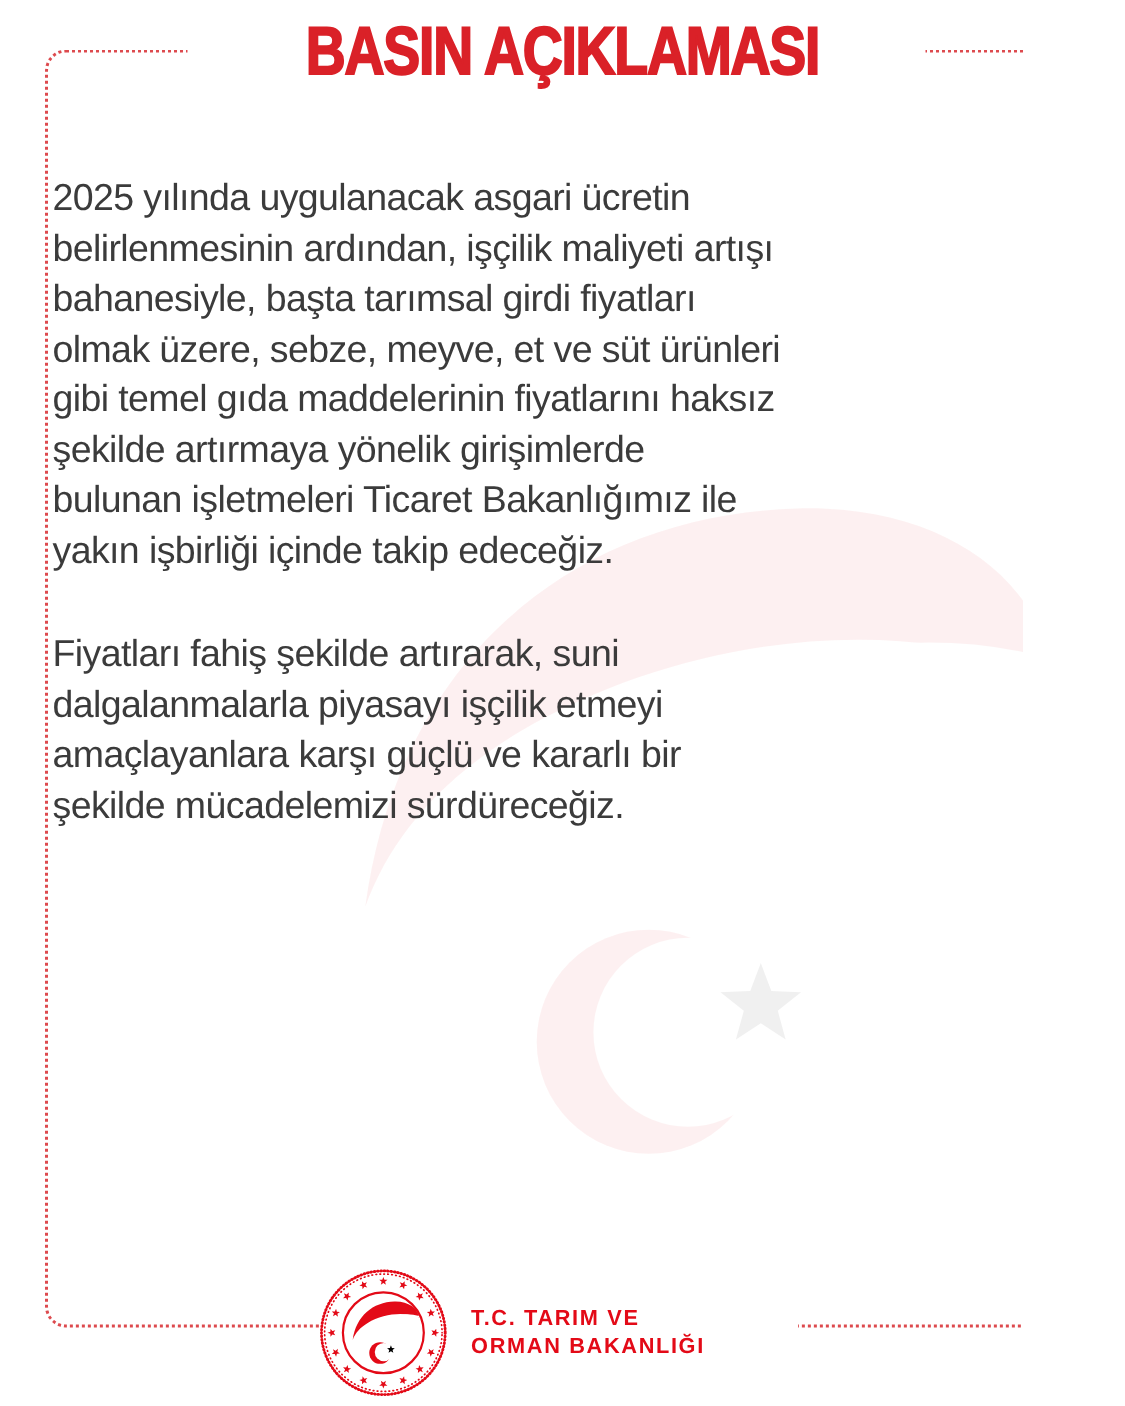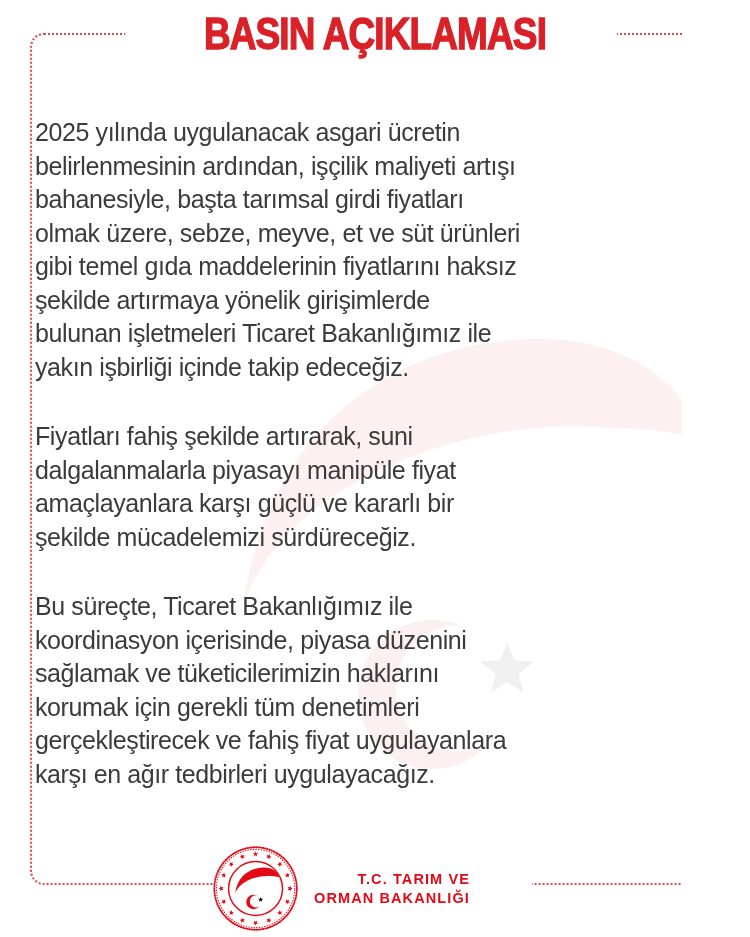--- a/index.html
+++ b/index.html
@@ -68,21 +68,20 @@
     width:87px;height:87px;
     color:var(--logo_red,#e30a17);
     flex:0 0 auto;
   }
   .org-name{
     color:var(--logo_red,#e30a17);
     font-weight:bold;
     font-size:14.5px;line-height:19px;
     letter-spacing:1.1px;
     white-space:pre;
-    text-align:right;
   }
   svg{display:block;}
 </style>
 </head>
 <body>
 
 <div class="page">
 
   <svg width="0" height="0" style="position:absolute" aria-hidden="true">
     <defs>
@@ -114,29 +113,23 @@
   <div class="body-text">
     <p>2025 yılında uygulanacak asgari ücretin
 belirlenmesinin ardından, işçilik maliyeti artışı
 bahanesiyle, başta tarımsal girdi fiyatları
 olmak üzere, sebze, meyve, et ve süt ürünleri
 gibi temel gıda maddelerinin fiyatlarını haksız
 şekilde artırmaya yönelik girişimlerde
 bulunan işletmeleri Ticaret Bakanlığımız ile
 yakın işbirliği içinde takip edeceğiz.</p>
     <p>Fiyatları fahiş şekilde artırarak, suni
-dalgalanmalarla piyasayı manipüle fiyat
+dalgalanmalarla piyasayı işçilik etmeyi
 amaçlayanlara karşı güçlü ve kararlı bir
 şekilde mücadelemizi sürdüreceğiz.</p>
-    <p>Bu süreçte, Ticaret Bakanlığımız ile
-koordinasyon içerisinde, piyasa düzenini
-sağlamak ve tüketicilerimizin haklarını
-korumak için gerekli tüm denetimleri
-gerçekleştirecek ve fahiş fiyat uygulayanlara
-karşı en ağır tedbirleri uygulayacağız.</p>
   </div>
 
   <div class="footer">
     <div class="emblem">
       <svg viewBox="0 0 100 100" width="87" height="87">
         <circle cx="50" cy="50" r="49" fill="#fff"></circle>
         <circle cx="50" cy="50" r="47.4" fill="none" stroke="currentColor" stroke-width="2.2" stroke-dasharray="0.55 2.05" stroke-linecap="round"></circle>
         <circle cx="50" cy="50" r="45" fill="none" stroke="currentColor" stroke-width="1.3" stroke-dasharray="0.5 2.55" stroke-linecap="round" stroke-dashoffset="1.4"></circle>
         <g fill="currentColor">
           <use href="#star" transform="rotate(0 50 50) translate(50 10.5)"></use>

